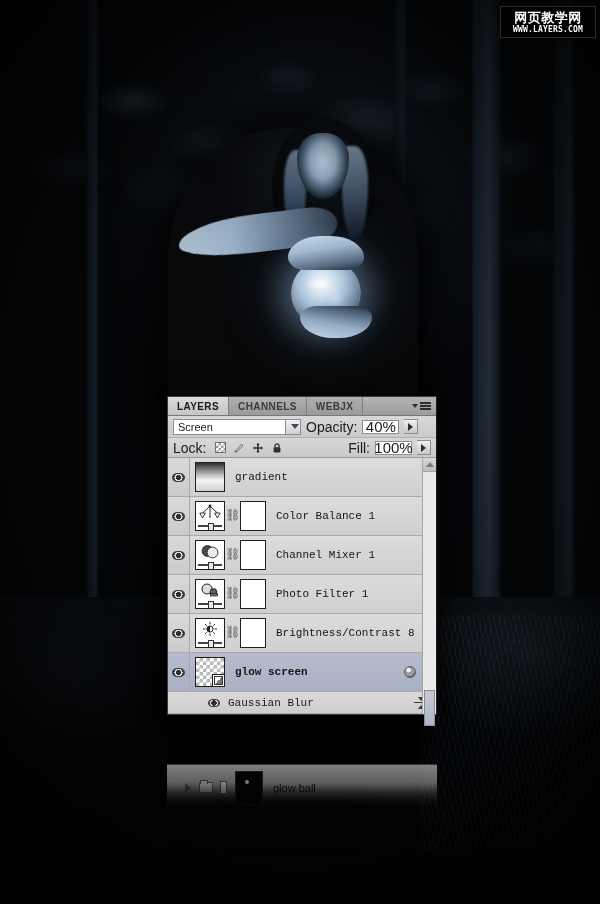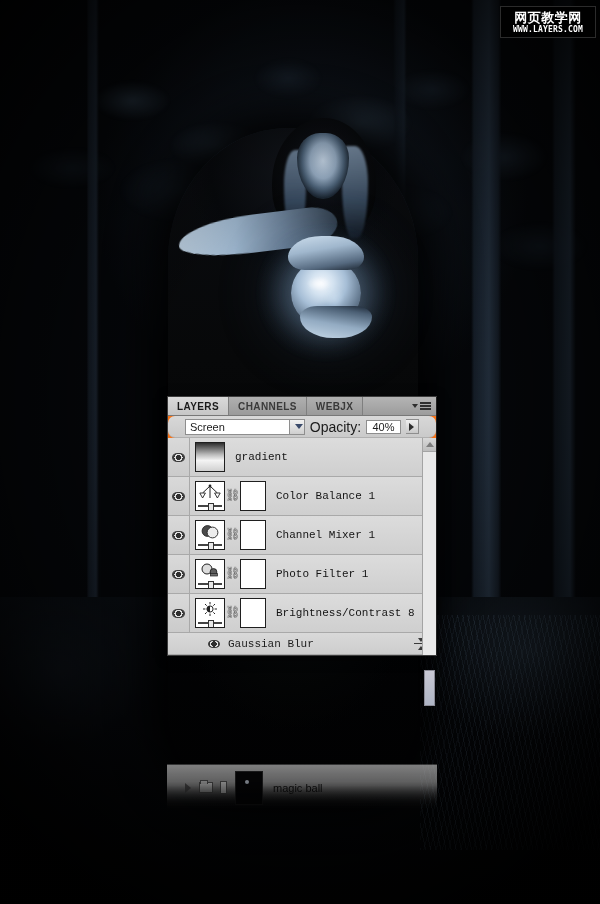--- a/index.html
+++ b/index.html
@@ -184,38 +184,38 @@
   .panel-menu{
     margin-left:auto; width:26px; display:flex; align-items:center; justify-content:center; gap:2px;
     padding-right:4px;
   }
   .pm-tri{ width:0;height:0;border-left:3.5px solid transparent;border-right:3.5px solid transparent;border-top:4px solid #2e2e2e; }
   .pm-lines{ display:flex; flex-direction:column; gap:1.5px; }
   .pm-lines i{ display:block; width:11px; height:1.5px; background:#2e2e2e; }
 
   
   .blendrow{
-    height:22px; display:flex; align-items:center; gap:5px; padding:0 17px;
-    background:linear-gradient(#d8d8d8,#cacaca); border-bottom:1px solid #b0b0b0;border-radius:7px;
+    height:22px; display:flex; align-items:center; gap:5px; padding:0 5px;
+    background:linear-gradient(#d8d8d8,#cacaca); border-bottom:1px solid #b0b0b0;
   }
   .combo{
     width:128px; height:16px; background:#fff; border:1px solid #8e8e8e;
     display:flex; align-items:center; position:relative;
   }
   .combo span{ padding-left:4px; font-size:11px; }
   .combo .arrowbox{
     position:absolute; right:0; top:0; bottom:0; width:15px;
     background:linear-gradient(#f2f2f2,#cfcfcf); border-left:1px solid #8e8e8e;
     display:flex; align-items:center; justify-content:center;
   }
   .caret-dn{ width:0;height:0;border-left:4px solid transparent;border-right:4px solid transparent;border-top:5px solid #3a4a6a; }
   .lbl{ font-size:14px; color:#1b1b1b; }
   .numbox{
     width:37px; height:14px; background:#fff; border:1px solid #8e8e8e;
-    display:flex; align-items:center; justify-content:center; font-size:11px;
+    display:flex; align-items:center; justify-content:center; font-size:15px;
   }
   .spinner{
     width:14px; height:15px; border:1px solid #8e8e8e; border-left:none;
     background:linear-gradient(#f0f0f0,#c8c8c8);
     display:flex; align-items:center; justify-content:center;
   }
   .caret-rt{ width:0;height:0;border-top:4px solid transparent;border-bottom:4px solid transparent;border-left:5px solid #2e2e2e; }
 
   
   .lockrow{
@@ -446,20 +446,44 @@
           <i class="caret-dn"></i>
         </span>
     </div>
     <span class="lbl">Opacity:</span>
     <span class="numbox">40%</span>
     <span class="spinner">
         <i class="caret-rt"></i>
       </span>
   </div>
 
+  <div class="lockrow">
+    <span class="lbl">Lock:</span>
+    <span class="lock-icons">
+      <span class="checker"></span>
+      <svg class="ico" viewBox="0 0 12 12">
+        <path d="M2 10 L3.2 8.4 L8.6 2.4 L10 3.6 L4.4 9.2 Z" fill="#e9e9e9" stroke="#3d3d3d" stroke-width=".8"></path>
+        <path d="M2 10 L3.6 9.4" stroke="#3d3d3d" stroke-width=".8"></path>
+      </svg>
+      <svg class="ico" viewBox="0 0 12 12">
+        <path d="M6 .8 L7.6 3 H6.8 V5.2 H9 V4.4 L11.2 6 L9 7.6 V6.8 H6.8 V9 H7.6 L6 11.2 L4.4 9 H5.2 V6.8 H3 V7.6 L.8 6 L3 4.4 V5.2 H5.2 V3 H4.4 Z" fill="#2f2f2f"></path>
+      </svg>
+      <svg class="ico" viewBox="0 0 12 12">
+        <path d="M4 5.4 V3.8 a2 2 0 0 1 4 0 V5.4" fill="none" stroke="#2f2f2f" stroke-width="1.3"></path>
+        <rect x="2.6" y="5.2" width="6.8" height="5.4" rx="1" fill="#2f2f2f"></rect>
+      </svg>
+    </span>
+    <span class="fill-right">
+      <span class="lbl">Fill:</span>
+      <span class="numbox">100%</span>
+      <span class="spinner">
+          <i class="caret-rt"></i>
+        </span>
+    </span>
+  </div>
 
   <div class="layerlist">
 
     <div class="row">
       <div class="eye-cell">
           <span class="eye"></span>
         </div>
       <div class="thumb grad-thumb"></div>
       <div class="row-label">gradient</div>
     </div>
@@ -543,20 +567,33 @@
             </g>
           </svg>
         </div>
         <div class="adj-slider"></div>
       </div>
       <div class="chainlink">⛓</div>
       <div class="maskthumb"></div>
       <div class="row-label">Brightness/Contrast 8</div>
     </div>
 
+    <div class="row selected">
+      <div class="eye-cell">
+          <span class="eye"></span>
+        </div>
+      <div class="thumb checker-thumb">
+        <span class="smartbadge"></span>
+      </div>
+      <div class="row-label bold">glow screen</div>
+      <div class="row-right">
+        <span class="sm-obj-ico"></span>
+        <span class="tri-up"></span>
+      </div>
+    </div>
 
 
     <div class="filterrow">
       <span class="eye"></span>
       <span class="filter-label">Gaussian Blur</span>
       <span class="blendopt">
           <i></i>
         </span>
     </div>
 
@@ -569,15 +606,15 @@
     </div>
   </div>
 </div>
 
 <div id="ghostwrap">
   <div class="ghostrow">
     <span class="tri-rt" style="margin-left:18px"></span>
     <span class="folder-ico" style="margin-left:8px"></span>
     <span class="tiny-mask"></span>
     <span class="ghost-thumb"></span>
-    <span class="row-label">magic ball</span>
+    <span class="row-label">glow ball</span>
   </div>
 </div>
 
 </body></html>

